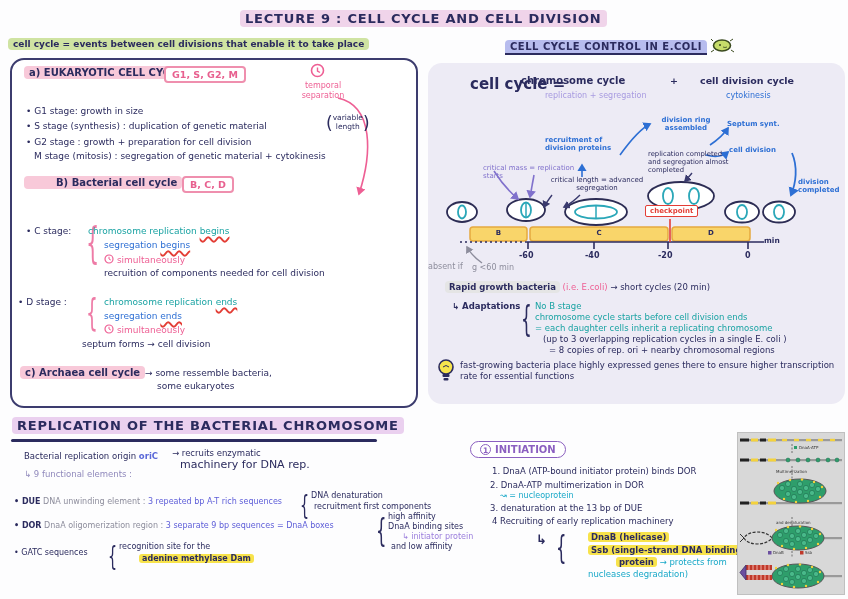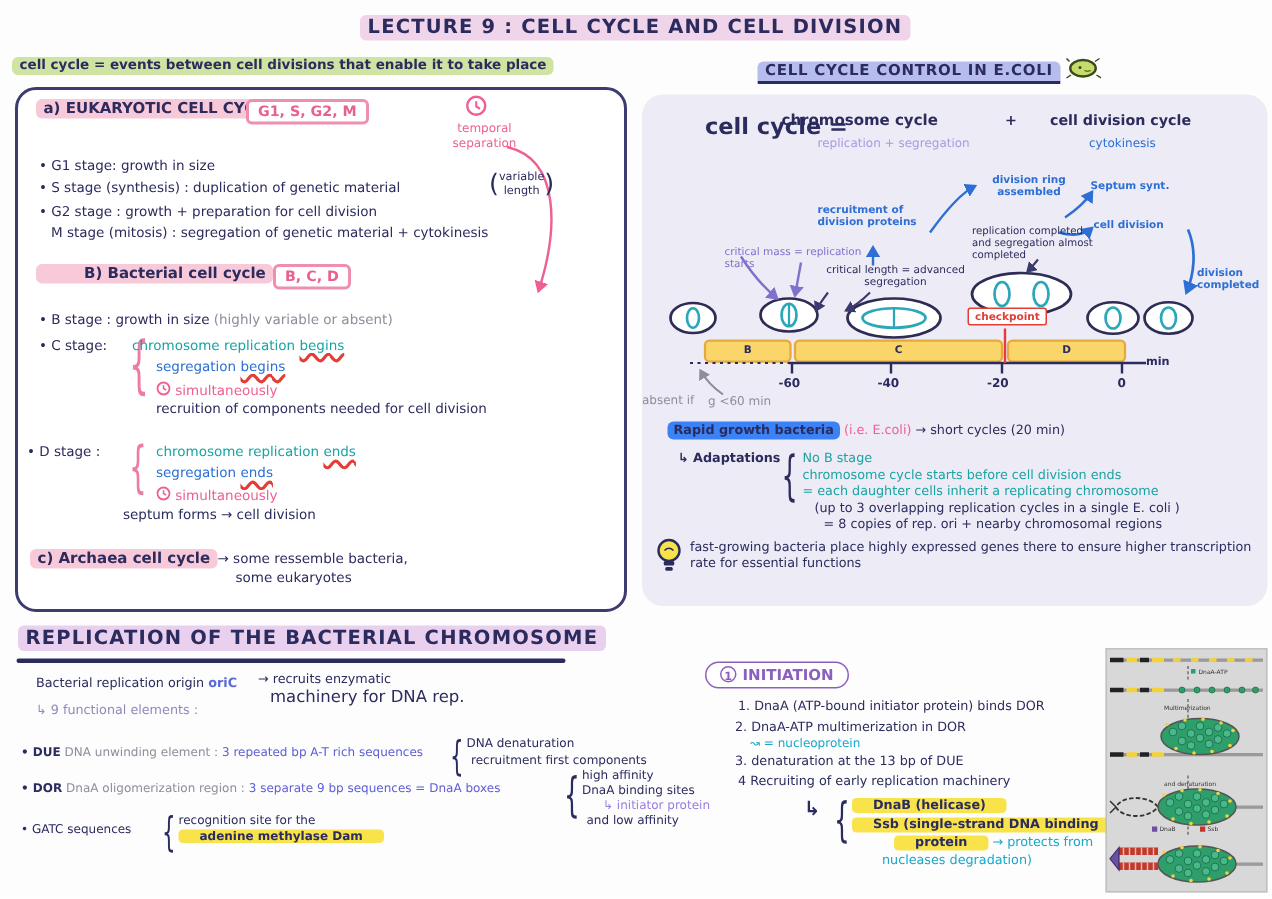--- a/index.html
+++ b/index.html
@@ -10,21 +10,21 @@
   .hl { padding:1px 5px; border-radius:4px; display:inline-block; }
   .ink { color:#2b2b5e; }
   .teal { color:#1aa3a3; }
   .blue { color:#2d6fd4; }
   .pink { color:#ee5f94; }
   .purple { color:#8071cc; }
   .gray { color:#8d8d9c; }
   .lav { color:#a89be0; }
   .bold { font-weight:bold; }
   .wavy-red { text-decoration:underline wavy #e33d35 1.5px; text-underline-offset:2px; }
-  .ylw { background:#f8e34b; padding:0 14px; border-radius:3px; }
+  .ylw { background:#f8e34b; padding:0 3px; border-radius:3px;margin-left:20px; }
   .stagebox { border:2px solid #ef8fae; border-radius:4px; color:#e8608f; font-weight:bold;
               padding:1px 6px; font-size:9.5px; background:#fff; }
   .brace { position:absolute; color:#2b2b5e; font-weight:normal; transform-origin:left top; }
   .brace.pinkb { color:#ee7ba6; }
   .left-box { position:absolute; left:10px; top:58px; width:408px; height:350px;
               border:2.5px solid #3c3c6e; border-radius:14px; background:#fff; }
   .right-box { position:absolute; left:428px; top:63px; width:417px; height:341px;
                border-radius:14px; background:#edebf5; }
   .diag-label { position:absolute; font-size:7px; line-height:1.18; }
   .tick { position:absolute; font-size:8px; font-weight:bold; color:#2b2b5e; }
@@ -91,24 +91,20 @@
       <span style="font-size:17px;">)</span>
     </div>
     <div class="abs ink" style="left:14px; top:77px;">• G2 stage : growth + preparation for cell division</div>
     <div class="abs ink" style="left:22px; top:91px;">M stage (mitosis) : segregation of genetic material + cytokinesis</div>
 
     <div class="abs" style="left:12px; top:116px;">
       <span class="hl bold" style="background:#f8c9d9; font-size:10px;padding-left:32px;">B) Bacterial cell cycle</span>
     </div>
     <div class="abs stagebox" style="left:170px; top:116px;">B, C, D</div>
 
-    <div class="abs" style="left:14px; top:149px;">
-      <span class="ink">• B stage : growth in size</span>
-      <span class="gray">(highly variable or absent)</span>
-    </div>
 
     <div class="abs ink" style="left:14px; top:166px;">• C stage:</div>
     <span class="brace pinkb" style="left:74px; top:159px; font-size:38px; transform:scale(0.55,1.1);">{</span>
     <div class="abs teal" style="left:76px; top:166px;text-align:right;">
       <span>chromosome replication </span><span class="wavy-red">begins</span>
     </div>
     <div class="abs blue" style="left:92px; top:180px;">
       <span>segregation </span><span class="wavy-red">begins</span>
     </div>
     <div class="abs pink" style="left:92px; top:194px;">
@@ -237,21 +233,21 @@
   <div class="barlab" style="left:672px; top:229px; width:78px;">D</div>
   <div class="tick" style="left:519px; top:251px;">-60</div>
   <div class="tick" style="left:585px; top:251px;">-40</div>
   <div class="tick" style="left:658px; top:251px;">-20</div>
   <div class="tick" style="left:745px; top:251px;">0</div>
   <div class="tick" style="left:764px; top:236px; font-size:7.5px;">min</div>
   <div class="abs gray" style="left:428px; top:262px; font-size:8px;">absent if</div>
   <div class="abs gray" style="left:472px; top:263px; font-size:8px;">g &lt;60 min</div>
 
   <div class="abs" style="left:445px; top:281px; font-size:8.5px;">
-    <span class="hl bold ink" style="background:#3b82f6; padding:1px 4px;">Rapid growth bacteria</span>
+    <span class="hl bold ink" style="background:#e5e5e5; padding:1px 4px;">Rapid growth bacteria</span>
     <span class="pink">(i.e. E.coli)</span>
     <span class="ink">→ short cycles (20 min)</span>
   </div>
   <div class="abs ink bold" style="left:452px; top:301px; font-size:8.5px;">↳ Adaptations</div>
   <span class="brace" style="left:521px; top:297px; font-size:34px; transform:scale(0.5,1.05);">{</span>
   <div class="abs teal" style="left:535px; top:301px; font-size:8.5px;">No B stage</div>
   <div class="abs teal" style="left:535px; top:312px; font-size:8.5px;">chromosome cycle starts before cell division ends</div>
   <div class="abs teal" style="left:535px; top:323px; font-size:8.5px;">= each daughter cells inherit a replicating chromosome</div>
   <div class="abs ink" style="left:543px; top:334px; font-size:8.5px;">(up to 3 overlapping replication cycles in a single E. coli )</div>
   <div class="abs ink" style="left:549px; top:345px; font-size:8.5px;">= 8 copies of rep. ori + nearby chromosomal regions</div>

